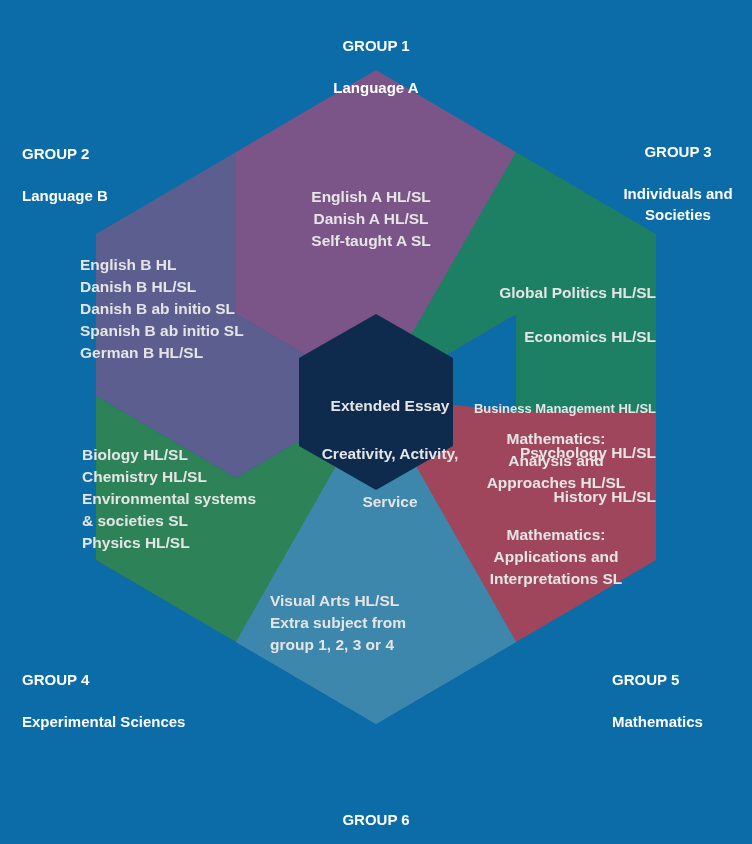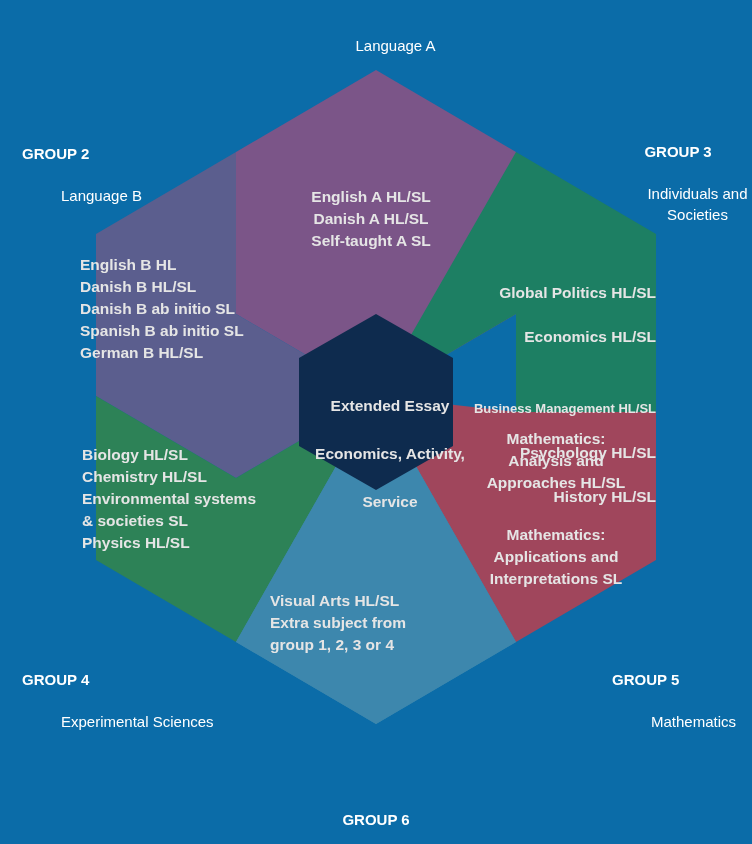--- a/index.html
+++ b/index.html
@@ -32,22 +32,21 @@
     font-size: 15px;
     line-height: 21px;
     white-space: pre-line;
   }
   .grp-label .grp-title {
     font-weight: bold;
     display: block;
   }
   .grp-label .grp-sub {
     display: block;
-    font-weight: normal;
-    padding-left: 39px;
+    font-weight: bold;
   }
   .seg-text {
     position: absolute;
     color: #e5e5e5;
     font-size: 15.5px;
     line-height: 22px;
     font-weight: bold;
     white-space: pre-line;
   }
   
@@ -91,20 +90,21 @@
 
     <polygon fill="#a0465c" points="656,412 656,560 516,642 376,560 376,396 516,412"></polygon>
 
     <polygon fill="#3d87ad" points="376,396 516,642 516,642 376,724 236,642 236,642"></polygon>
     <polygon fill="#3d87ad" points="236,642 376,396 516,642 376,724"></polygon>
 
     <polygon fill="#0e2b4e" points="376,314 453,358 453,446 376,490 299,446 299,358"></polygon>
   </svg>
 
   <div class="grp-label" id="label-g1">
+    <span class="grp-title">GROUP 1</span>
     <span class="grp-sub">Language A</span>
   </div>
 
   <div class="grp-label" id="label-g2">
     <span class="grp-title">GROUP 2</span>
     <span class="grp-sub">Language B</span>
   </div>
 
   <div class="grp-label" id="label-g3">
     <span class="grp-title">GROUP 3</span>
@@ -156,17 +156,17 @@
   <div class="seg-text" id="text-g5b">Mathematics:
 Applications and
 Interpretations SL</div>
 
   <div class="seg-text" id="text-g6">Visual Arts HL/SL
 Extra subject from
 group 1, 2, 3 or 4</div>
 
   <div class="seg-text" id="text-core">
     <div>Extended Essay</div>
-    <div>Economics, Activity,</div>
+    <div>Creativity, Activity,</div>
     <div>Service</div>
   </div>
 
 </div>
 
 </body></html>

